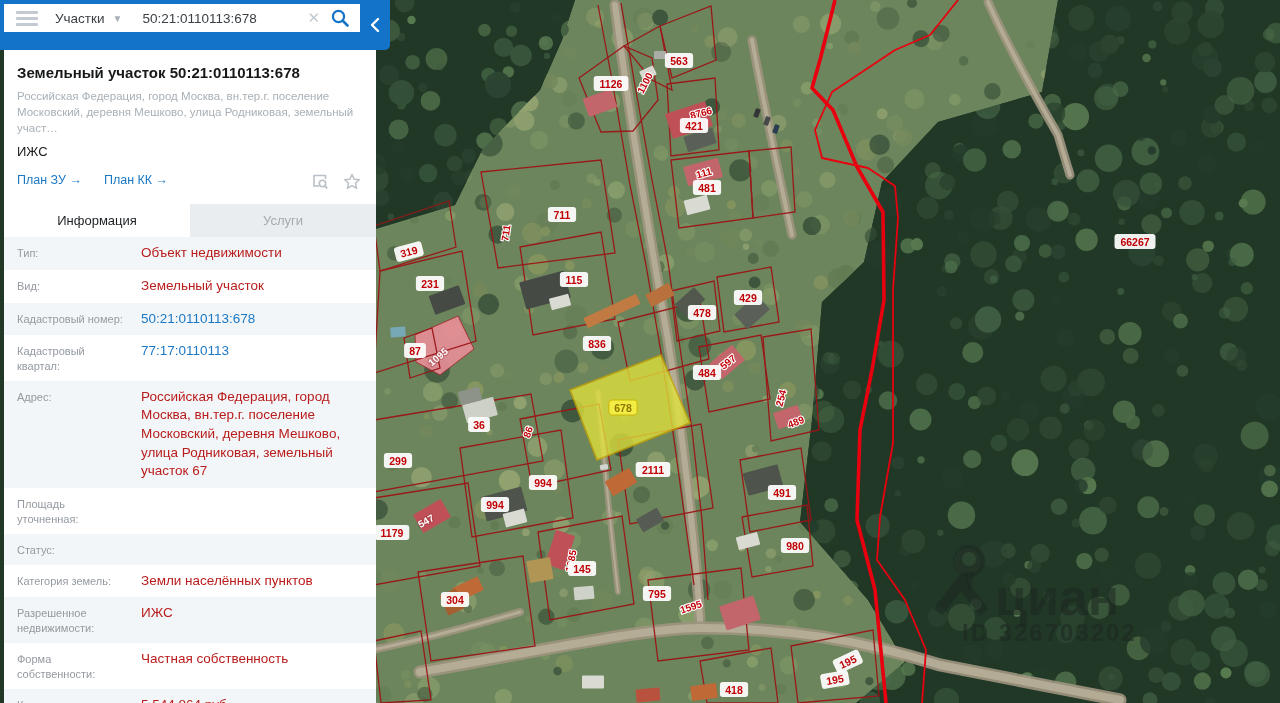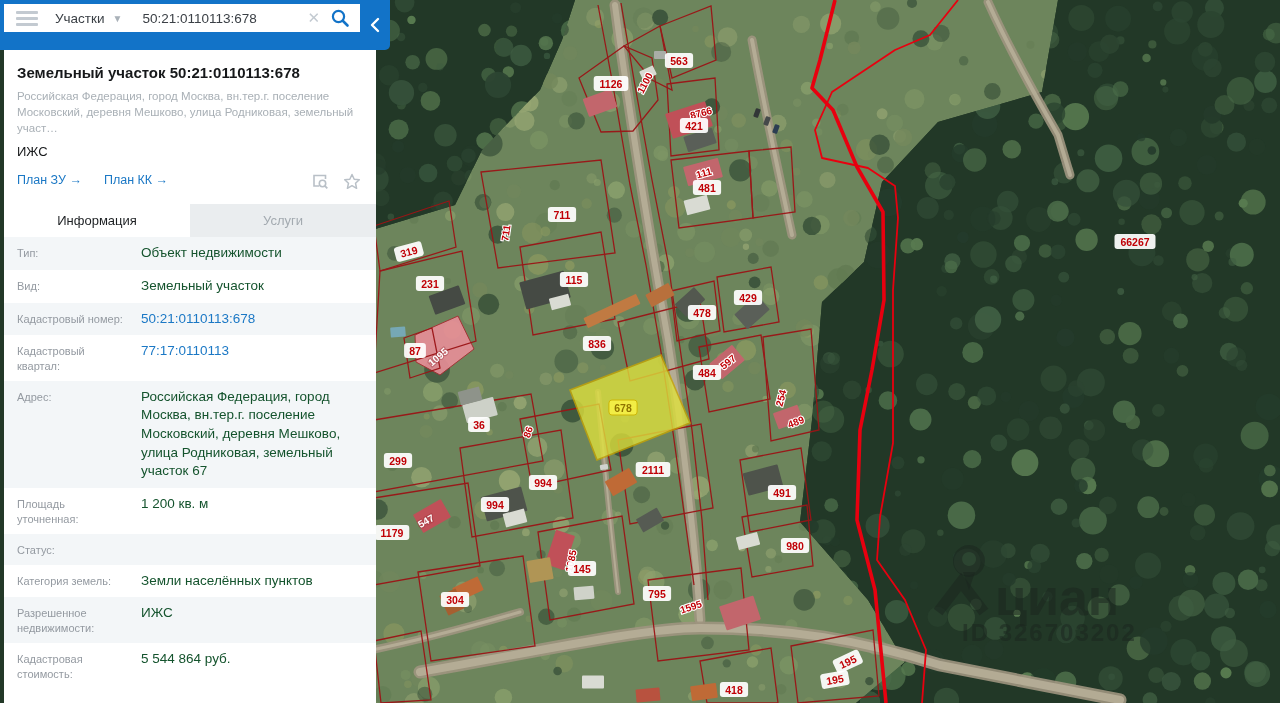--- a/index.html
+++ b/index.html
@@ -39,21 +39,21 @@
   .res-icons{margin-left:auto;display:flex;align-items:center;gap:14px;padding-right:2px;}
   .tabs{display:flex;height:33px;flex:none;}
   .tab{flex:1;display:flex;align-items:center;justify-content:center;font-size:13px;cursor:pointer;}
   .tab.active{background:#fff;color:#1d2023;font-weight:normal;}
   .tab.inactive{background:#eaedef;color:#a3aab0;}
   .rows{flex:1;overflow:hidden;}
   .irow{display:flex;padding:7px 0 7px 0;}
   .irow:nth-child(odd){background:#f3f6f8;}
   .irow .lab{width:112px;flex:none;padding-left:13px;font-size:11px;color:#949aa1;
              line-height:1.35;padding-top:2px;}
-  .irow .val{flex:1;padding-left:12px;padding-right:10px;font-size:13.5px;color:#14532d;
+  .irow .val{flex:1;padding-left:12px;padding-right:10px;font-size:13.5px;color:#b91c1c;
              line-height:1.38;}
   .irow .val.link{color:#1b78c5;cursor:pointer;}
 </style>
 </head>
 <body>
 
 <div id="map-wrap">
   <svg id="map-svg" width="1280" height="703" viewBox="0 0 1280 703">
       <rect x="0" y="0" width="1280" height="703" fill="#223827"></rect>
       <circle cx="1228.921201042831" cy="351.8709170818329" r="9.17967677116394" fill="#3f5e42" opacity="0.76"></circle>
@@ -1572,31 +1572,34 @@
       <div class="irow">
         <div class="lab">Кадастровый квартал:</div>
         <div class="val link">77:17:0110113</div>
       </div>
       <div class="irow">
         <div class="lab">Адрес:</div>
         <div class="val">Российская Федерация, город Москва, вн.тер.г. поселение Московский, деревня Мешково, улица Родниковая, земельный участок 67</div>
       </div>
       <div class="irow">
         <div class="lab">Площадь уточненная:</div>
-        <div class="val">1 200 кв. м</div>
       </div>
       <div class="irow">
         <div class="lab">Статус:</div>
       </div>
       <div class="irow">
         <div class="lab">Категория земель:</div>
         <div class="val">Земли населённых пунктов</div>
       </div>
       <div class="irow">
         <div class="lab">Разрешенное недвижимости:</div>
         <div class="val">ИЖС</div>
       </div>
       <div class="irow">
+        <div class="lab">Форма собственности:</div>
+        <div class="val">Частная собственность</div>
+      </div>
+      <div class="irow">
         <div class="lab">Кадастровая стоимость:</div>
         <div class="val">5 544 864 руб.</div>
       </div>
     </div>
 </div>
 
 </body></html>

